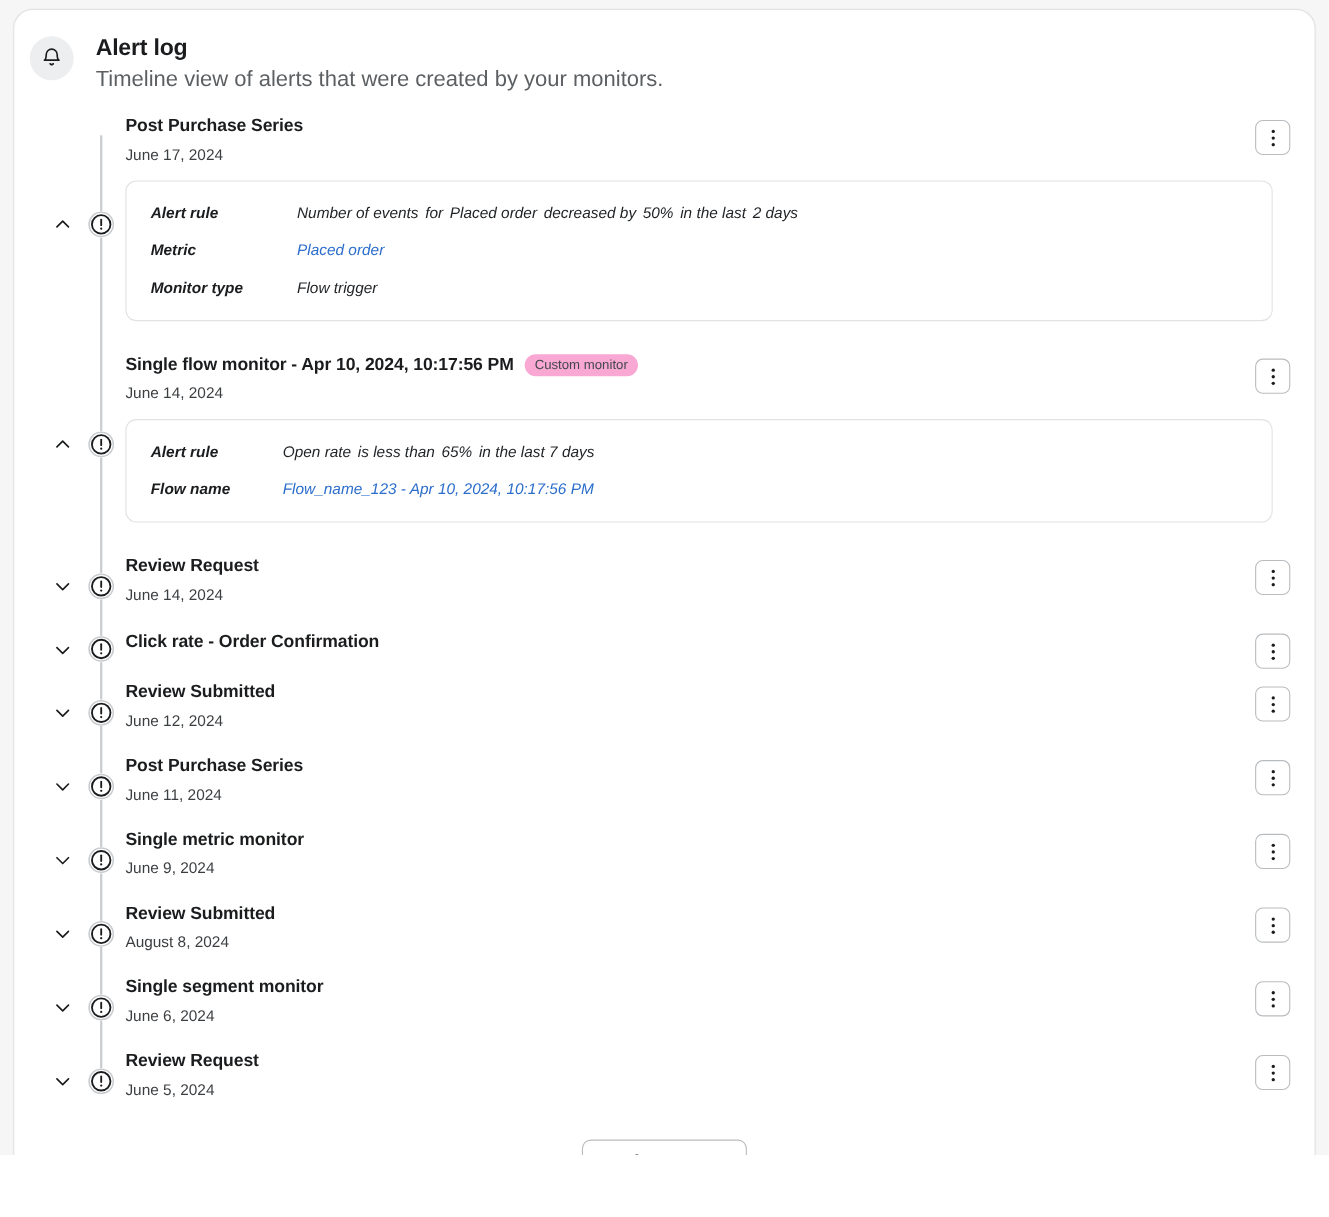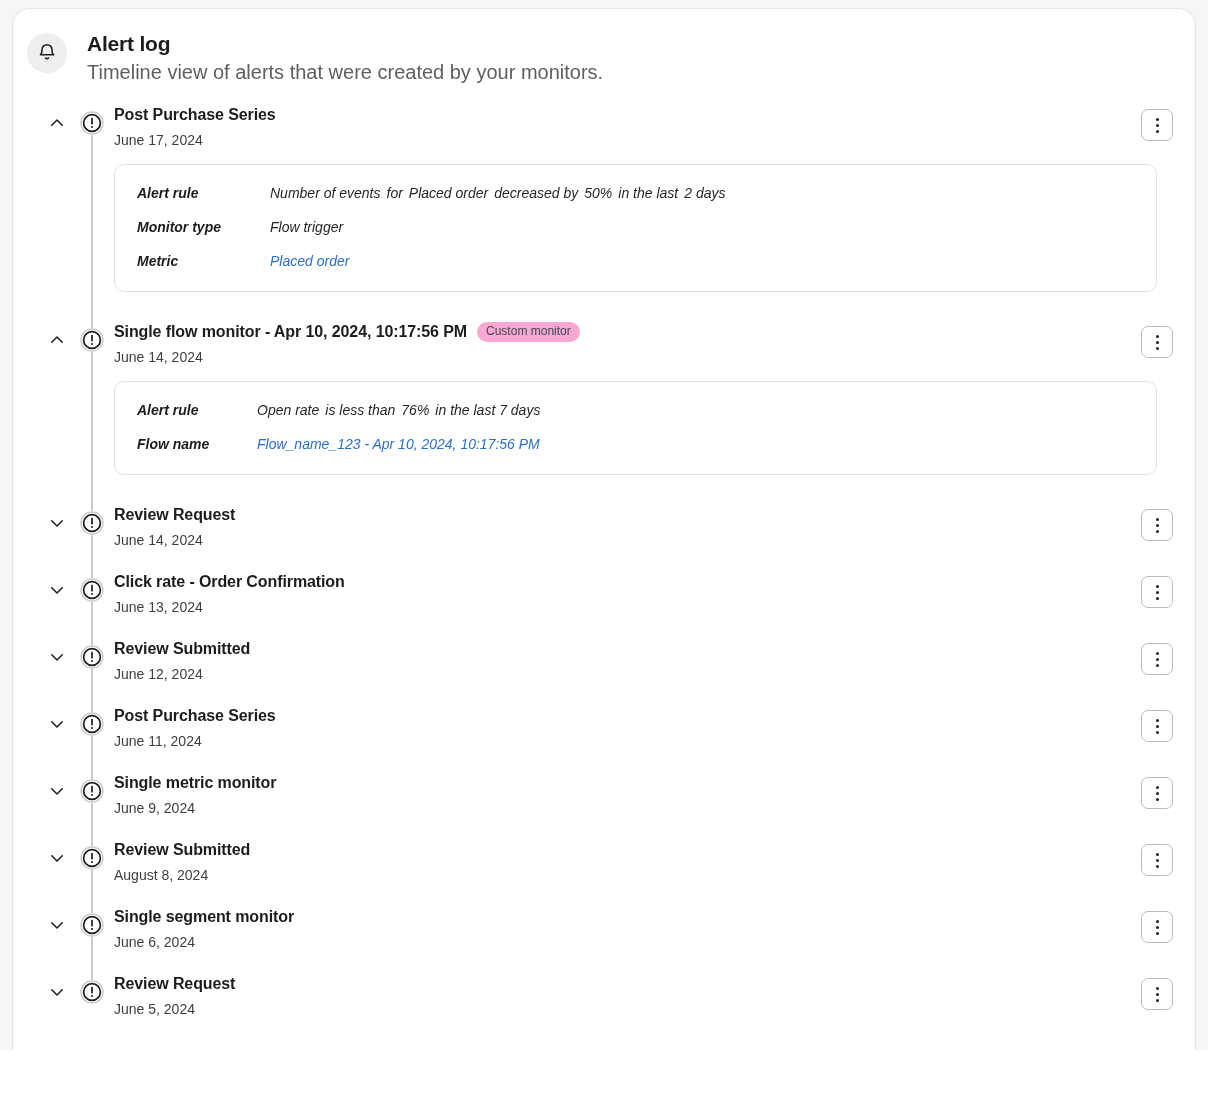--- a/index.html
+++ b/index.html
@@ -72,21 +72,21 @@
     position: absolute;
     left: 78px;
     top: 14px;
     width: 2px;
     background: #c9cccf;
   }
 
   .event {
     position: relative;
     display: flex;
-    align-items: flex-start;
+    align-items: center;
     padding-left: 33px;
   }
   .chevron {
     width: 22px; height: 22px;
     flex: 0 0 auto;
     margin-top: 9px;
     display: flex; align-items: center; justify-content: center;
     cursor: pointer;
   }
   .alert-icon {
@@ -260,26 +260,26 @@
             <div class="event-heading">
               <div class="event-title">Post Purchase Series</div>
             </div>
             <div class="event-date">June 17, 2024</div>
             <div class="detail w1">
               <div class="detail-row">
                 <div class="detail-label">Alert rule</div>
                 <div class="detail-value"><span class="seg">Number of events</span><span class="seg">for</span><span class="seg">Placed order</span><span class="seg">decreased by</span><span class="seg">50%</span><span class="seg">in the last</span><span class="seg">2 days</span></div>
               </div>
               <div class="detail-row">
+                <div class="detail-label">Metric</div>
+                <div class="detail-value"><span class="seg link">Placed order</span></div>
+              </div>
+              <div class="detail-row">
                 <div class="detail-label">Monitor type</div>
                 <div class="detail-value"><span class="seg">Flow trigger</span></div>
-              </div>
-              <div class="detail-row">
-                <div class="detail-label">Metric</div>
-                <div class="detail-value"><span class="seg link">Placed order</span></div>
               </div>
             </div>
           </div>
           <div class="kebab">
             <i></i>
             <i></i>
             <i></i>
           </div>
         </div>
         <div class="spacer-md"></div>
@@ -299,21 +299,21 @@
           </div>
           <div class="event-body">
             <div class="event-heading">
               <div class="event-title">Single flow monitor - Apr 10, 2024, 10:17:56 PM</div>
               <span class="badge">Custom monitor</span>
             </div>
             <div class="event-date">June 14, 2024</div>
             <div class="detail w2">
               <div class="detail-row">
                 <div class="detail-label">Alert rule</div>
-                <div class="detail-value"><span class="seg">Open rate</span><span class="seg">is less than</span><span class="seg">76%</span><span class="seg">in the last 7 days</span></div>
+                <div class="detail-value"><span class="seg">Open rate</span><span class="seg">is less than</span><span class="seg">65%</span><span class="seg">in the last 7 days</span></div>
               </div>
               <div class="detail-row">
                 <div class="detail-label">Flow name</div>
                 <div class="detail-value"><span class="seg link">Flow_name_123 - Apr 10, 2024, 10:17:56 PM</span></div>
               </div>
             </div>
           </div>
           <div class="kebab">
             <i></i>
             <i></i>
@@ -359,21 +359,20 @@
               <circle cx="12" cy="12" r="11" stroke="#c9cccf" stroke-width="1.4"></circle>
               <circle cx="12" cy="12" r="8.4" stroke="#1a1c1e" stroke-width="1.7"></circle>
               <path d="M12 7.6v5.1" stroke="#1a1c1e" stroke-width="1.7" stroke-linecap="round"></path>
               <circle cx="12" cy="15.9" r="1.02" fill="#1a1c1e"></circle>
             </svg>
           </div>
           <div class="event-body">
             <div class="event-heading">
               <div class="event-title">Click rate - Order Confirmation</div>
             </div>
-            <div class="event-date">June 13, 2024</div>
           </div>
           <div class="kebab">
             <i></i>
             <i></i>
             <i></i>
           </div>
         </div>
         <div class="spacer-sm"></div>
         <div class="event">
           <div class="chevron">

